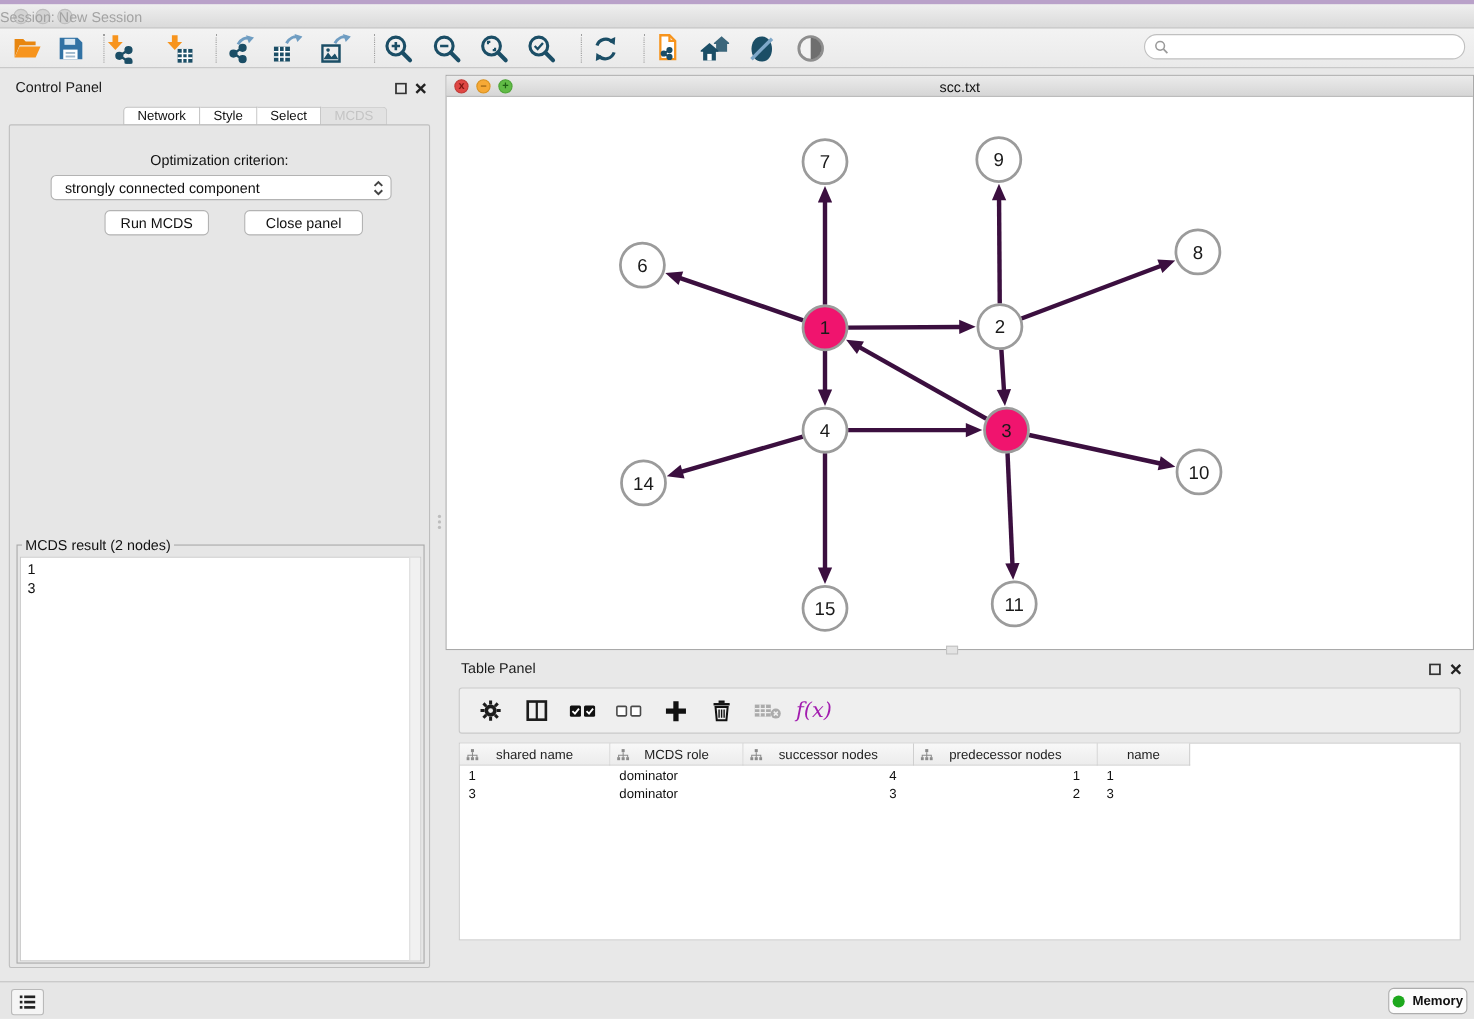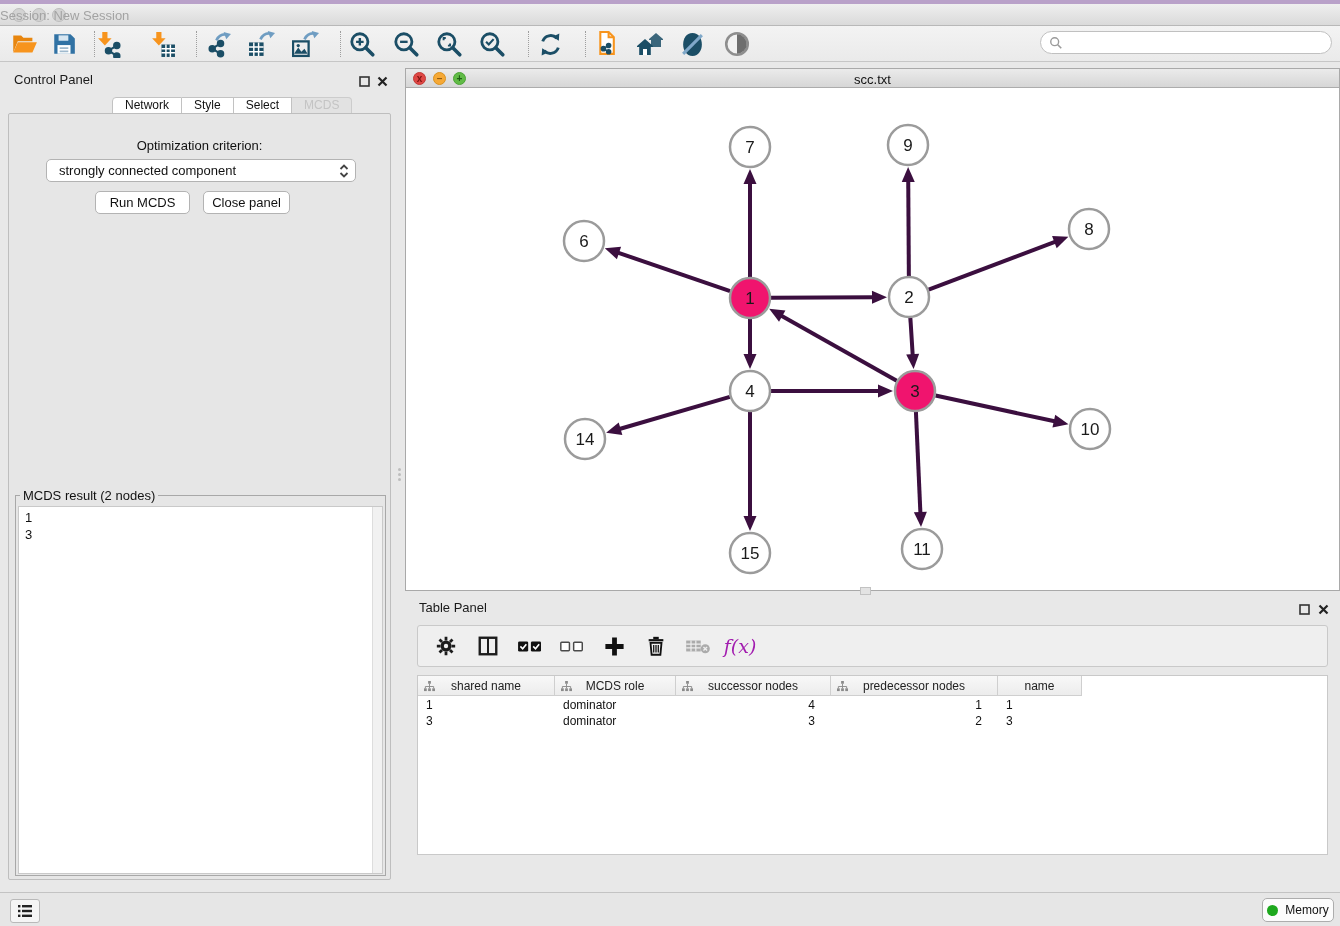--- a/index.html
+++ b/index.html
@@ -26,21 +26,21 @@
   .tab { border:1px solid #C2C2C2; border-left:none; background:#FFFFFF; font-size:12px; color:#111; padding:1px 12px 2px; line-height:13px; }
   .tab:first-child { border-left:1px solid #C2C2C2; border-radius:4px 0 0 0; }
   .tab.last { border-radius:0 4px 0 0; }
   .tab.active { background:#E2E2E2; color:#C4C4C4; border-color:#CCCCCC; }
   #cp-box { left:8px; top:113px; width:383px; height:767px; background:#E6E6E6; border:1px solid #BEBEBE; border-radius:2px; }
   #opt-label { left:0; top:24px; width:100%; text-align:center; font-size:13px; color:#111; }
   #criterion-select { left:37px; top:45px; width:310px; height:23px; background:#FFFFFF; border:1px solid #B3B3B3; border-radius:5px; display:flex; align-items:center; padding:0 6px 0 12px; font-size:13px; color:#111; }
   #criterion-select .grow { flex:1; }
   .cp-btn { top:77px; height:23px; background:#FFFFFF; border:1px solid #B3B3B3; border-radius:5px; font-size:13px; color:#111; display:flex; align-items:center; justify-content:center; }
   #run-btn { left:86px; width:95px; }
-  #close-btn { left:194px; width:87px; }
+  #close-btn { left:213px; width:108px; }
   #mcds-fieldset { left:6px; top:374px; width:371px; height:388px; border:1px solid #A8A8A8; background:#E6E6E6; }
   #mcds-fieldset legend { font-size:13px; color:#111; margin-left:4px; padding:0 3px; }
   #mcds-result-area { left:2px; top:3px; width:365px; height:368px; background:#FFFFFF; border:1px solid #C9C9C9; font-size:13px; color:#111; line-height:17px; padding:2px 6px; white-space:pre-line; }
   #mcds-scroll { right:3px; top:4px; width:10px; height:366px; background:#F1F1F1; border-left:1px solid #DDDDDD; }
 
   
   #net-window { left:405px; top:68px; width:935px; height:523px; background:#FFFFFF; border:1px solid #A9A9A9; }
   #net-titlebar { left:0; top:0; width:933px; height:19px; background:linear-gradient(#EBEBEB,#D6D6D6); border-bottom:1px solid #ACACAC; }
   .tl { width:13px; height:13px; border-radius:50%; top:3px; font-size:10px; font-weight:bold; text-align:center; line-height:12px; }
   #tl-close { left:7px; background:#DF4744; border:1px solid #C03A36; color:#7E1511; }
@@ -68,21 +68,21 @@
   .ar { justify-content:flex-end; padding-right:16px; }
   #tp-tabs { left:289px; top:269px; height:21px; display:flex; }
   .btab { border:1px solid #B9B9B9; border-left:none; background:#FFFFFF; font-size:13px; color:#111; display:flex; align-items:center; padding:0 14px; }
   .btab:first-child { border-left:1px solid #B9B9B9; border-radius:5px 0 0 5px; }
   .btab.last { border-radius:0 5px 5px 0; }
   .btab.active { background:#DCDCDC; color:#B2B2B2; }
 
   
   #statusbar { left:0; top:892px; width:1340px; height:34px; background:#E6E6E6; border-top:1px solid #C3C3C3; }
   #list-btn { left:10px; top:6px; width:30px; height:24px; background:#F5F5F5; border:1px solid #B9B9B9; border-radius:3px; display:flex; align-items:center; justify-content:center; }
-  #memory-btn { left:1262px; top:5px; width:72px; height:24px; background:#FCFCFC; border:1px solid #ADADAD; border-radius:5px; display:flex; align-items:center; justify-content:center; gap:7px; font-size:12px; color:#111; }
+  #memory-btn { left:1262px; top:5px; width:72px; height:24px; background:#FCFCFC; border:1px solid #ADADAD; border-radius:5px; display:flex; align-items:center; justify-content:center; gap:7px; font-size:12px; color:#111;font-weight:bold; }
   #memory-dot { width:11px; height:11px; border-radius:50%; background:#1DA81D; }
 </style>
 </head>
 <body>
 
 <div id="purple-strip" class="abs"></div>
 <div id="titlebar" class="abs">
   <div class="tl-gray abs" style="left:12px"></div>
   <div class="tl-gray abs" style="left:32px"></div>
   <div class="tl-gray abs" style="left:52px"></div>

